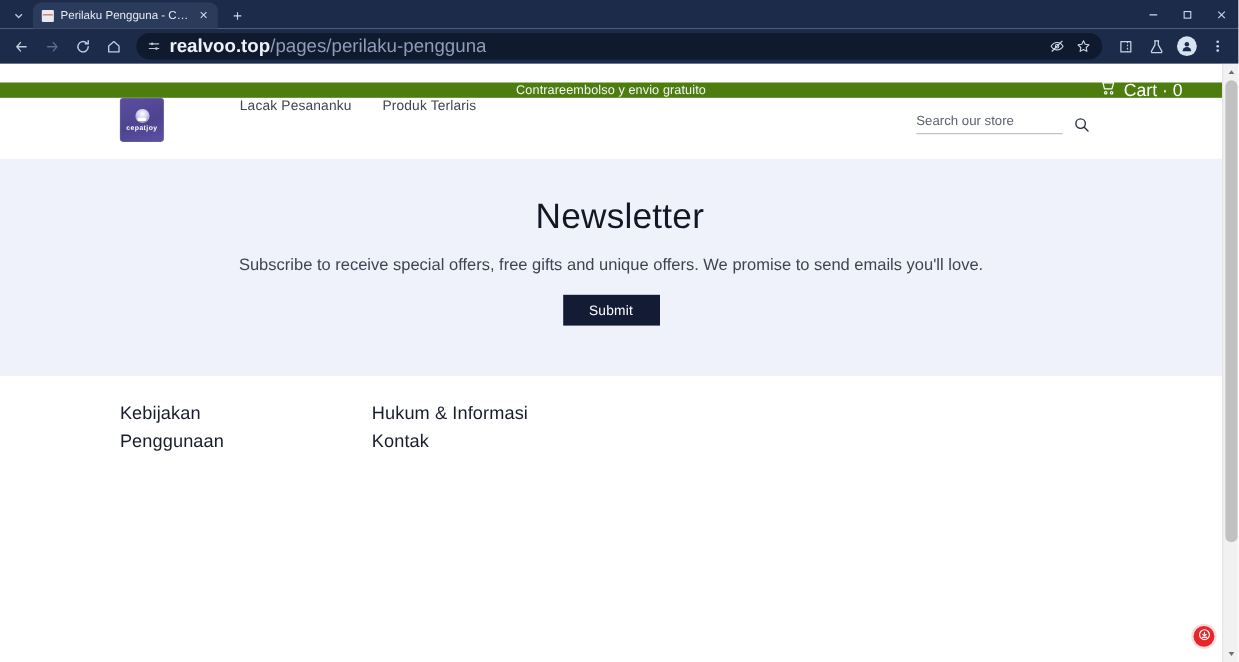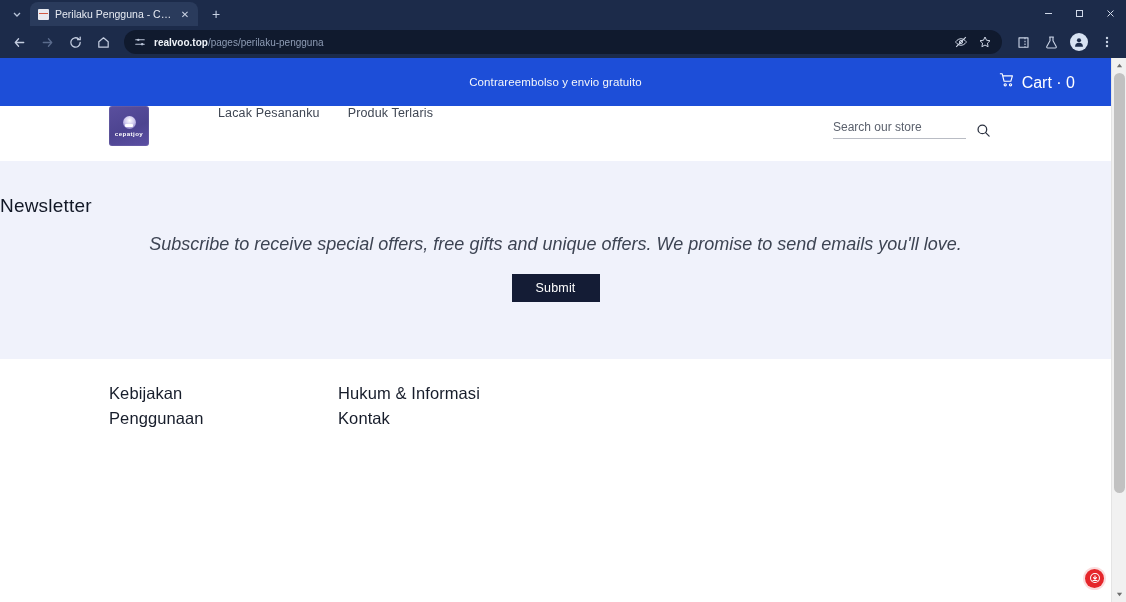--- a/index.html
+++ b/index.html
@@ -111,21 +111,21 @@
     border-radius: 13px;
     display: flex;
     align-items: center;
     padding: 0 10px;
     gap: 8px;
     margin: 0 6px;
     min-width: 0;
   }
   .omni-icon { color: #b9c4d8; display: flex; align-items: center; }
   .omni-url {
-    font-size: 10px;
+    font-size: 17px;
     color: #8e9cb5;
     white-space: nowrap;
     overflow: hidden;
     text-overflow: ellipsis;
   }
   .omni-url b { color: #eef2f8; font-weight: 700; }
   .omni-right { margin-left: auto; display: flex; align-items: center; gap: 10px; }
   .omni-right .ico { color: #d4dcea; display: flex; }
   .tb-ico {
     width: 26px; height: 26px;
@@ -145,26 +145,27 @@
     position: relative;
     width: 1126px;
     height: 544px;
     background: #ffffff;
     overflow: hidden;
   }
   .page { width: 1111px; }
 
   
   .announce {
-    height: 48px;
-    background: #1d4ed8;
+    height: 14px;
+    background: #4d7c0f;
     display: flex;
     align-items: center;
     justify-content: center;
     position: relative;
+    margin-top: 17px;
   }
   .announce-text {
     color: #f4f6fa;
     font-size: 11.5px;
     letter-spacing: .1px;
   }
   .cart {
     position: absolute;
     right: 36px; top: 50%;
     transform: translateY(-50%);
@@ -272,32 +273,32 @@
   }
   .article-spacer { height: 74px; }
 
   
   .newsletter {
     background: #f0f2fb;
     padding: 34px 0 0 0;
     height: 198px;
   }
   .nl-title {
-    text-align: left;
-    font-size: 19px;
+    text-align: center;
+    font-size: 32px;
     color: #121826;
     font-weight: 400;
     letter-spacing: .2px;
+    margin-left: 16px;
   }
   .nl-sub {
     text-align: center;
-    font-size: 18px;
+    font-size: 15px;
     color: #3d4453;
     margin-top: 17px;
-    font-style: italic;
   }
   .nl-form {
     display: flex;
     justify-content: center;
     gap: 14px;
     margin-top: 19px;
   }
   .nl-input {
     width: 315px;
     height: 28px;

